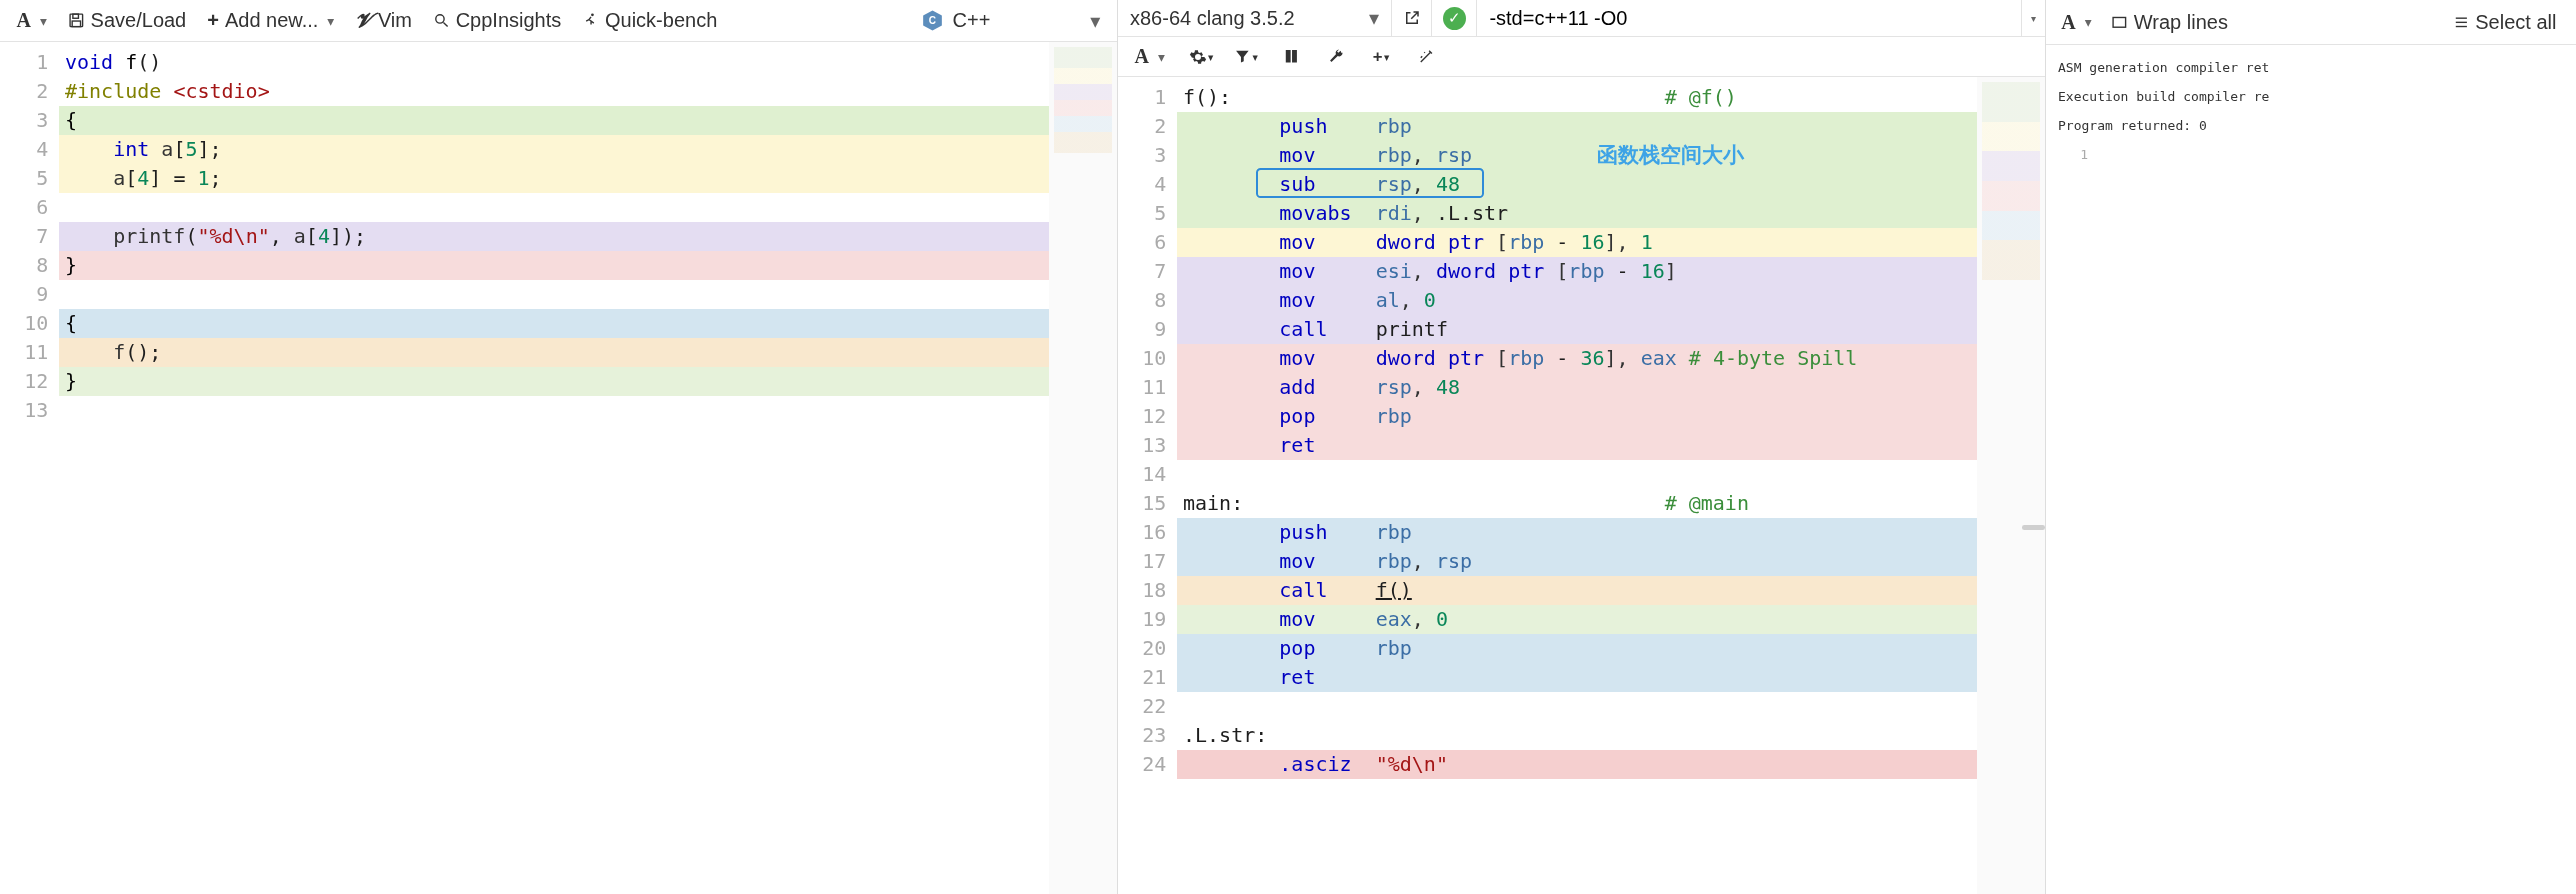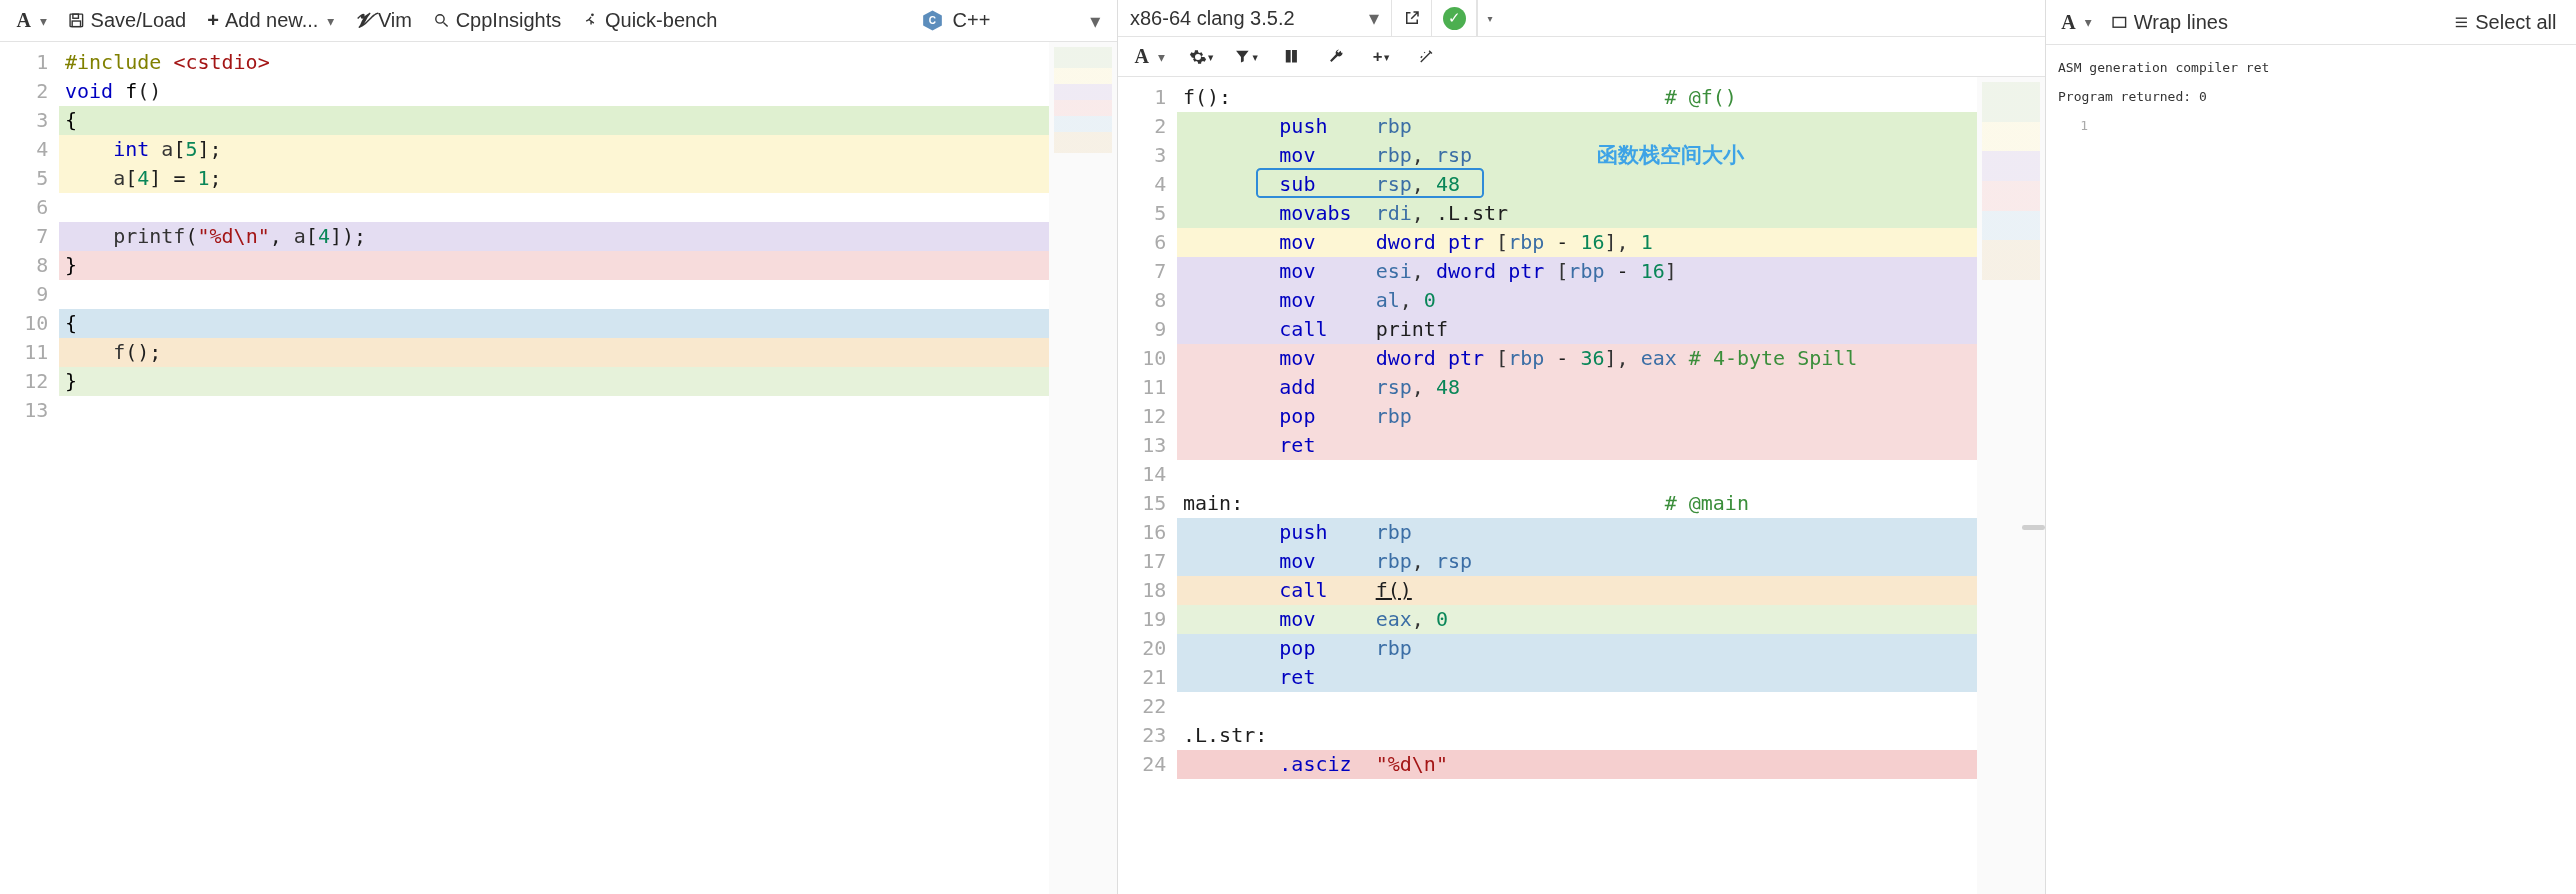--- a/index.html
+++ b/index.html
@@ -151,22 +151,22 @@
           <div>6</div>
           <div>7</div>
           <div>8</div>
           <div>9</div>
           <div>10</div>
           <div>11</div>
           <div>12</div>
           <div>13</div>
         </div>
       <div class="code" id="src-code">
+          <div class="line "><span class="kw">void</span> <span class="fn">f</span><span class="op">()</span></div>
           <div class="line "><span class="pp">#include</span> <span class="str">&lt;cstdio&gt;</span></div>
-          <div class="line "><span class="kw">void</span> <span class="fn">f</span><span class="op">()</span></div>
           <div class="line bg-green"><span class="brace">{</span></div>
           <div class="line bg-yellow">    <span class="kw">int</span> a<span class="op">[</span><span class="num">5</span><span class="op">];</span></div>
           <div class="line bg-yellow">    a<span class="op">[</span><span class="num">4</span><span class="op">]</span> <span class="op">=</span> <span class="num">1</span><span class="op">;</span></div>
           <div class="line "></div>
           <div class="line bg-purple">    printf<span class="op">(</span><span class="str">"%d\n"</span><span class="op">,</span> a<span class="op">[</span><span class="num">4</span><span class="op">]);</span></div>
           <div class="line bg-pink"><span class="brace">}</span></div>
           <div class="line "></div>
           <div class="line bg-blue"><span class="brace">{</span></div>
           <div class="line bg-orange">    f<span class="op">();</span></div>
           <div class="line bg-ltgreen"><span class="brace">}</span></div>
@@ -185,20 +185,23 @@
       </div>
       <div class="pop-icon">
         <span>
           <svg width="18" height="18" viewBox="0 0 24 24" fill="none" stroke="#333" stroke-width="2">
               <path d="M14 4h6v6M20 4l-9 9M19 14v5H5V5h5"></path>
             </svg>
         </span>
       </div>
       <div class="status-ok">
         <div class="status-circle">✓</div>
+      </div>
+      <div class="compiler-opts">
+        <input type="text" value="-std=c++11 -O0" style="">
       </div>
       <div class="opts-caret">
         <span>▾</span>
       </div>
     </div>
 
     <div class="subtoolbar">
       <button class="tbtn" style="padding:1.5px 4.6px;">
         <span style="font-family:serif;font-weight:bold;">A</span>
         <span class="caret">▾</span>
@@ -328,17 +331,17 @@
         <span>
           <svg width="16.7" height="16.7" viewBox="0 0 24 24" fill="none" stroke="#333" stroke-width="2">
               <line x1="4" y1="6" x2="20" y2="6"></line>
               <line x1="4" y1="12" x2="20" y2="12"></line>
               <line x1="4" y1="18" x2="20" y2="18"></line>
             </svg>
         </span>
         <span>Select all</span>
       </button>
     </div>
-    <div class="out-body" id="out-body"><div>ASM generation compiler ret</div><div>Program returned: 0</div><div><span class="out-gutter">1</span></div></div>
+    <div class="out-body" id="out-body"><div>ASM generation compiler ret</div><div>Execution build compiler re</div><div>Program returned: 0</div><div><span class="out-gutter">1</span></div></div>
   </div>
 
 </div>
 
 
 </body></html>

